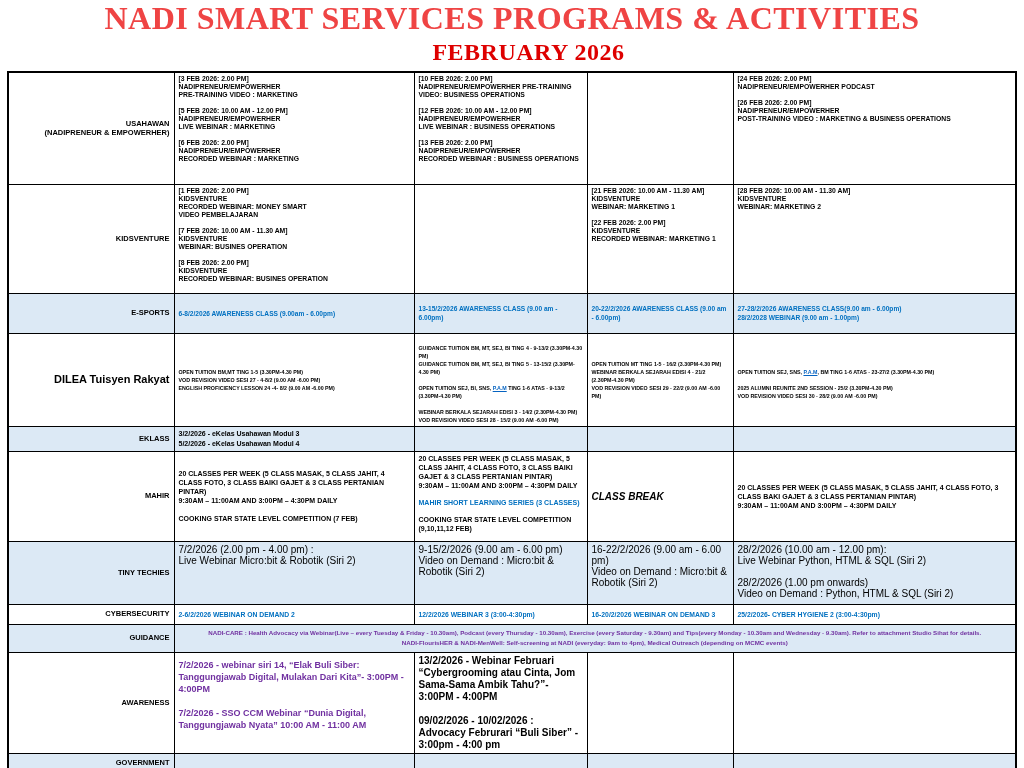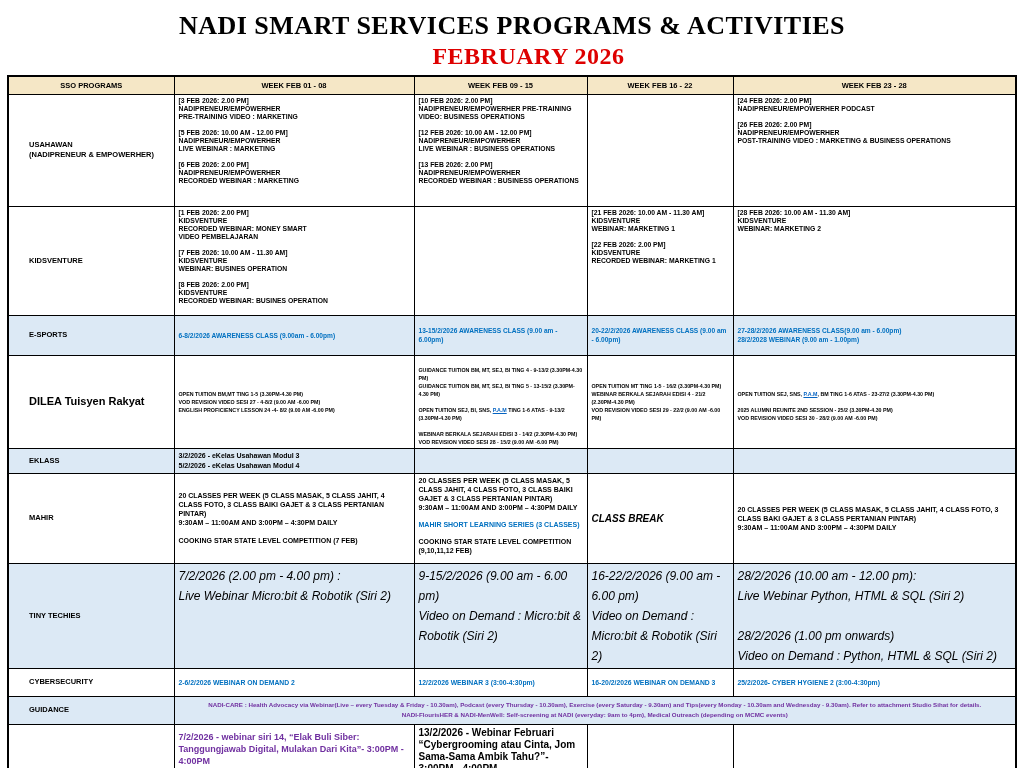--- a/index.html
+++ b/index.html
@@ -1,38 +1,38 @@
 <!DOCTYPE html>
 <html><head>
 <meta charset="utf-8">
 <style>
   * { box-sizing: border-box; }
   html,body { margin:0; padding:0; background:#fff; width:1024px; height:768px; overflow:hidden;
               font-family:"Liberation Sans", sans-serif; }
   .title1 { text-align:center; font-family:"Liberation Serif", serif; font-weight:bold;
-            font-size:26px; color:#000000; margin-top:11px; letter-spacing:.5px; }
+            font-size:32px; color:#ef4444; margin-top:0; letter-spacing:.5px; }
   .title2 { text-align:center; font-family:"Liberation Serif", serif; font-weight:bold;
             font-size:24px; color:#de0000; margin-top:2px; letter-spacing:.5px;padding-left:33px; }
   table.sched { border-collapse:collapse; table-layout:fixed; width:1008px; margin:5px auto 0;
                 border:2px solid #000; }
   td, th { border:1px solid #000; overflow:hidden; padding:2px 4px; vertical-align:top; }
   th { background:#f5e7c6; font-size:7.5px; font-weight:bold; text-align:center;
        vertical-align:middle; padding:1px 2px; }
   td.lbl { font-size:7.5px; font-weight:bold; vertical-align:middle; white-space:pre-line;
-           line-height:1.3; padding-left:20px; }
+           line-height:1.3; padding-left:6px;text-align:right; }
   td.lbl-dilea { font-size:11px; }
   tr.altrow td { background:#dce9f5; }
   .c-usa  { font-size:6.8px; font-weight:bold; line-height:8px; white-space:pre-line; }
   .c-esp  { font-size:6.6px; font-weight:bold; color:#0070c0; line-height:9px; white-space:pre-line; }
   .c-dil  { font-size:5.3px; font-weight:bold; line-height:8px; white-space:pre-line; }
   .c-ekl  { font-size:7px;  font-weight:bold; line-height:10px; white-space:pre-line; }
   .c-mah  { font-size:7px;  font-weight:bold; line-height:9px;  white-space:pre-line; }
   .mah-hl { color:#0070c0; margin:8px 0; }
   .break  { font-size:10px; font-weight:bold;font-style:italic; }
-  .c-tin  { font-size:12px; line-height:20px; white-space:pre-line;font-style:italic; }
+  .c-tin  { font-size:10px; line-height:11px; white-space:pre-line; }
   .c-cyb  { font-size:6.8px; font-weight:bold; color:#0070c0; }
   .c-well { font-size:6.2px; font-weight:bold; color:#7030a0; text-align:center; line-height:10px; white-space:pre-line; }
   .c-aw1  { font-size:9px; font-weight:bold; color:#7030a0; line-height:12px; white-space:pre-line; padding-top:4px; }
   .c-aw2  { font-size:10px; font-weight:bold; color:#000;    line-height:12px; white-space:pre-line; }
   .vmid   { vertical-align:middle; }
   a.pam   { color:#0563c1; text-decoration:underline; cursor:pointer; }
   
   col.c0{width:166px} col.c1{width:240px} col.c2{width:173px} col.c3{width:146px} col.c4{width:283px}
 </style>
 </head>
@@ -44,27 +44,20 @@
 <table class="sched">
   <colgroup>
       <col class="c0">
       <col class="c1">
       <col class="c2">
       <col class="c3">
       <col class="c4">
     </colgroup>
 
   <tbody>
-      <tr style="height:18px">
-    <th>SSO PROGRAMS</th>
-    <th>WEEK FEB 01 - 08</th>
-    <th>WEEK FEB 09 - 15</th>
-    <th>WEEK FEB 16 - 22</th>
-    <th>WEEK FEB  23 - 28</th>
-  </tr>
 
   <tr style="height:112px">
     <td class="lbl">USAHAWAN
 (NADIPRENEUR &amp; EMPOWERHER)</td>
     <td>
           <div class="c-usa">[3 FEB 2026: 2.00 PM]
 NADIPRENEUR/EMPOWERHER
 PRE-TRAINING VIDEO : MARKETING
 
 [5 FEB 2026: 10.00 AM - 12.00 PM]
@@ -230,21 +223,21 @@
         </td>
     <td>
           <div class="c-tin">28/2/2026 (10.00 am - 12.00 pm):
 Live Webinar Python, HTML &amp; SQL (Siri 2)
 
 28/2/2026 (1.00 pm onwards)
 Video on Demand : Python, HTML &amp; SQL (Siri 2)</div>
         </td>
   </tr>
 
-  <tr style="height:28px">
+  <tr style="height:20px">
     <td class="lbl">CYBERSECURITY</td>
     <td class="vmid">
           <div class="c-cyb">2-6/2/2026 WEBINAR ON DEMAND  2</div>
         </td>
     <td class="vmid">
           <div class="c-cyb">12/2/2026 WEBINAR 3 (3:00-4:30pm)</div>
         </td>
     <td class="vmid">
           <div class="c-cyb">16-20/2/2026 WEBINAR ON DEMAND  3</div>
         </td>

